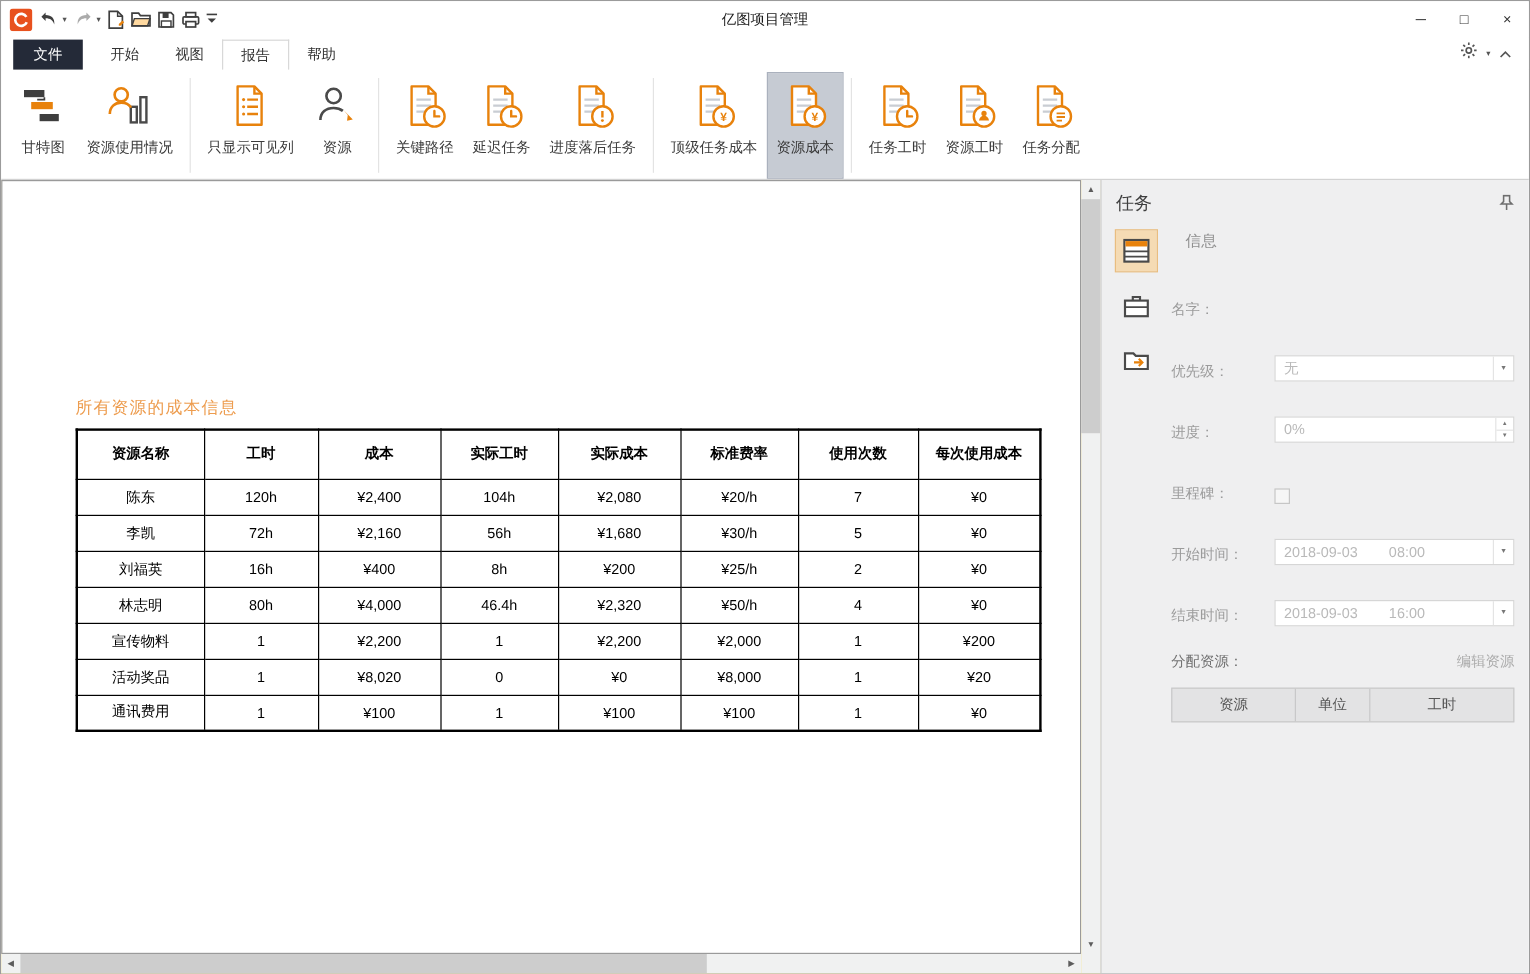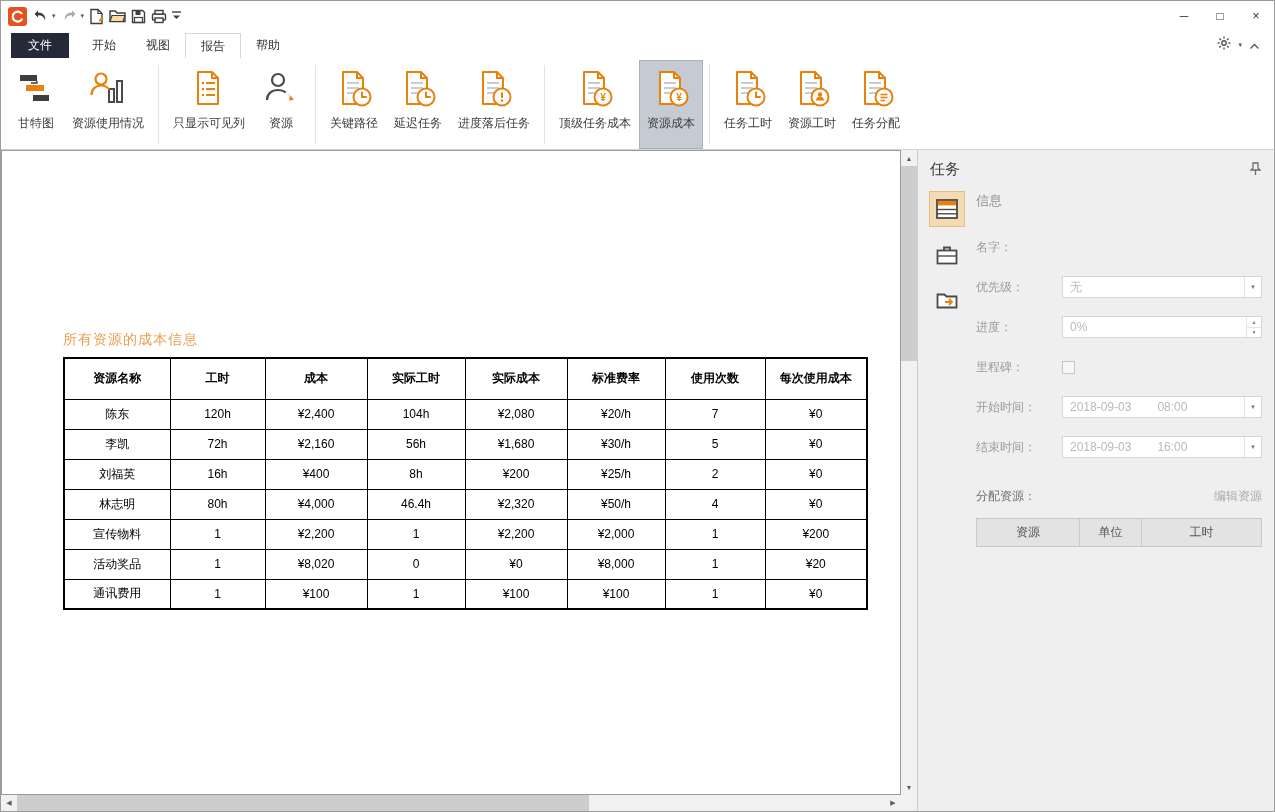--- a/index.html
+++ b/index.html
@@ -61,22 +61,22 @@
   
   .task-panel{flex:1;background:#efeff0;border-left:1px solid #cdcdcd;padding:8px 12px;position:relative;overflow:hidden}
   .panel-head{display:flex;align-items:center;height:22px}
   .panel-title{font-size:15px;color:#3f3f3f}
   .pin{margin-left:auto;cursor:pointer;display:flex;align-items:center}
   .panel-body{display:flex;margin-top:8px}
   .icon-col{width:36px;flex:0 0 36px;display:flex;flex-direction:column;gap:12px;margin-top:4px}
   .icol-btn{width:34px;height:34px;display:flex;align-items:center;justify-content:center;cursor:pointer}
   .icol-btn.selected{background:#f5dbb4;outline:1px solid #e9bd80}
   .form-col{flex:1;margin-left:10px;min-width:0}
-  .sec-label{color:#8f8f8f;font-size:13px;margin:4px 0 17px}
-  .frow{display:flex;align-items:center;height:40px}
+  .sec-label{color:#8f8f8f;font-size:13px;margin:4px 12px 17px}
+  .frow{display:flex;align-items:flex-end;margin-bottom:11px;height:40px}
   .flabel{width:86px;flex:0 0 86px;font-size:12px;color:#9b9b9b}
   .fctrl{flex:1;height:22px;background:#fff;border:1px solid #d6d6d6;display:flex;align-items:center;padding-left:7px;font-size:12px;color:#b9b9b9;min-width:0}
   .fval{white-space:nowrap}
   .ftime{margin-left:26px}
   .dd{width:17px;height:100%;margin-left:auto;border-left:1px solid #e4e4e4;display:flex;align-items:center;justify-content:center;font-size:6px;color:#777;flex:0 0 17px;cursor:pointer}
   .spin{width:15px;height:100%;margin-left:auto;border-left:1px solid #e4e4e4;display:flex;flex-direction:column;flex:0 0 15px}
   .spin span{flex:1;display:flex;align-items:center;justify-content:center;font-size:5px;color:#777;cursor:pointer}
   .spin .su{border-bottom:1px solid #e4e4e4}
   .checkbox{width:13px;height:13px;border:1px solid #c6c6c6;background:#f6f6f6;cursor:pointer}
   .fctrl.dur{flex:0 0 96px}
@@ -143,20 +143,21 @@
             <rect x="4" y="9" width="8" height="4.5" fill="#fff" stroke="#3e3e3e" stroke-width="1.4"></rect>
           </svg>
         </span>
         <span class="qbtn">
           <svg width="9" height="10" viewBox="0 0 9 10">
             <path d="M0 1h9" stroke="#3e3e3e" stroke-width="1.4"></path>
             <path d="M1 4.5l3.5 3.5L8 4.5z" fill="#3e3e3e"></path>
           </svg>
         </span>
       </div>
+    <div class="win-title">亿图项目管理</div>
     <div class="win-controls">
       <div class="win-btn">─</div>
       <div class="win-btn">□</div>
       <div class="win-btn">×</div>
     </div>
   </div>
 
   <div class="tabbar">
     <div class="tab-file">文件</div>
     <div class="tab-strip">

